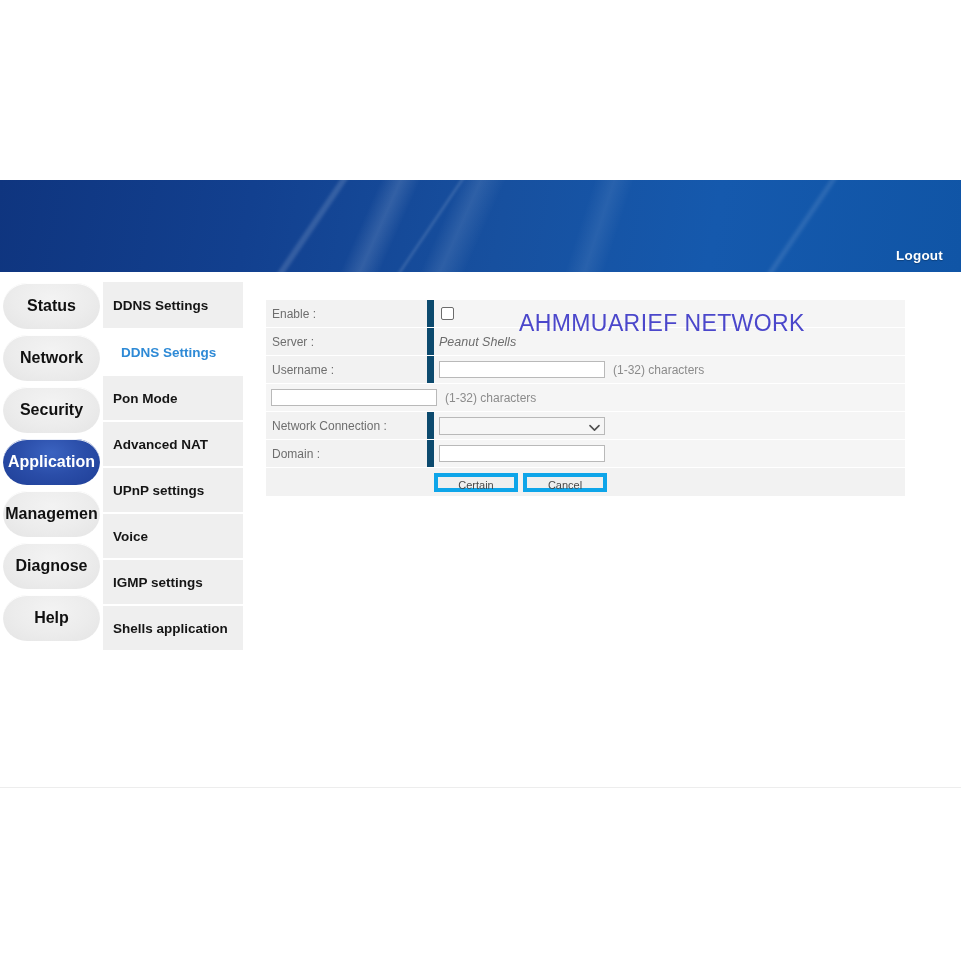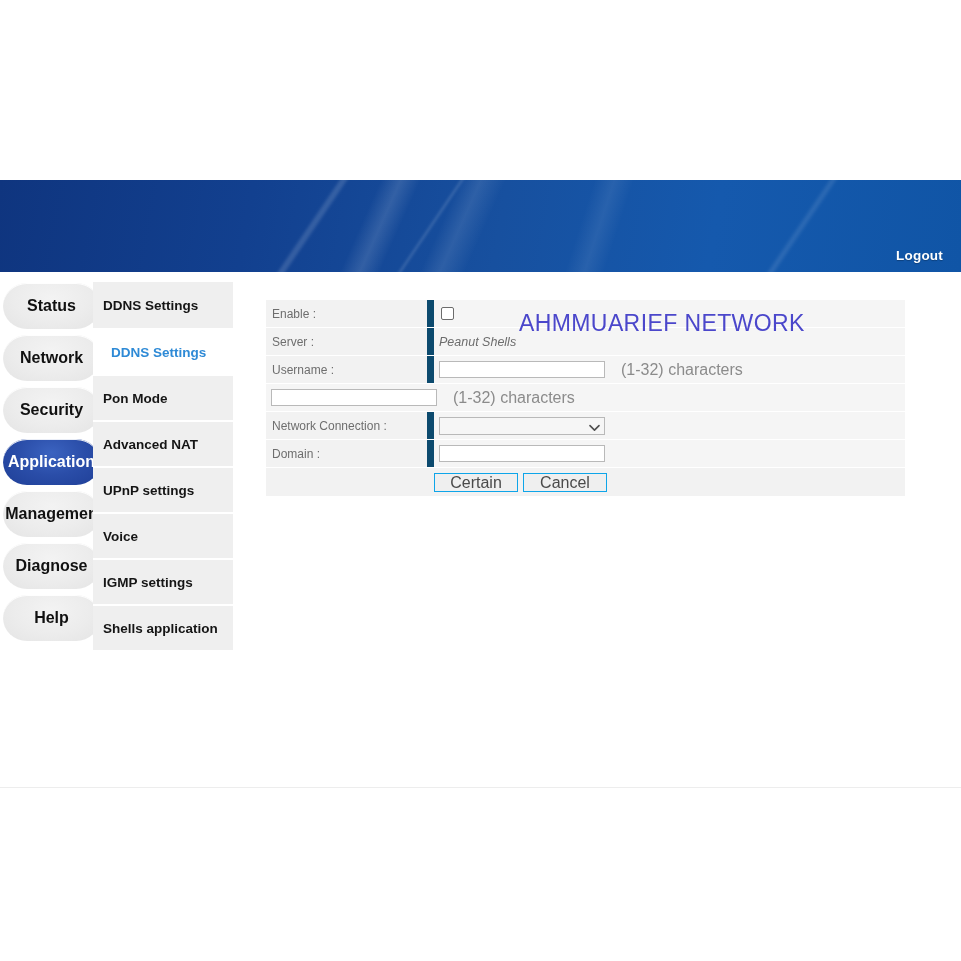--- a/index.html
+++ b/index.html
@@ -98,21 +98,21 @@
     box-shadow: inset 0 1px 0 rgba(255,255,255,0.9);
   }
   .pill.active {
     background: radial-gradient(ellipse at 50% 30%, #3b63c0 0%, #2a4da8 50%, #1f3f97 100%);
     color: #ffffff;
   }
 
   
   #submenu {
     position: absolute;
-    left: 93px;
+    left: 103px;
     top: 282px;
     width: 140px;
     background: #efefef;
     border-bottom: 1px solid #ffffff;
   }
   .sub-item {
     height: 46px;
     display: flex;
     align-items: center;
     padding-left: 10px;
@@ -195,22 +195,22 @@
     padding: 0 18px 0 3px;
   }
   .sel-wrap { position: relative; display: inline-block; }
   .sel-arrow {
     position: absolute;
     right: 5px;
     top: 4px;
     pointer-events: none;
   }
   .fhint {
-    margin-left: 16px;
-    font-size: 16px;
+    margin-left: 8px;
+    font-size: 12px;
     color: #8b8b8b;
     white-space: nowrap;
   }
   .fcheck {
     width: 13px;
     height: 13px;
     box-sizing: border-box;
     border: 1px solid #6c6c6c;
     border-radius: 2px;
     background: #ffffff;
@@ -225,25 +225,25 @@
     height: 29px;
     background: #f2f2f2;
     padding-left: 168px;
     box-sizing: border-box;
     border-bottom: 1px solid #ffffff;
   }
   .fbtn {
     width: 84px;
     height: 19px;
     margin-left: 5px;
-    border: 1px solid #0ea5e9;
+    border: 4px solid #0ea5e9;
     background: #efefef;
     color: #4a4a4a;
     font-family: "Liberation Sans", sans-serif;
-    font-size: 16px;
+    font-size: 11px;
     cursor: pointer;
     padding: 0;
     line-height: 17px;
   }
   .fbtn:first-child { margin-left: 0; }
 
   
   #watermark {
     position: absolute;
     left: 519px;

